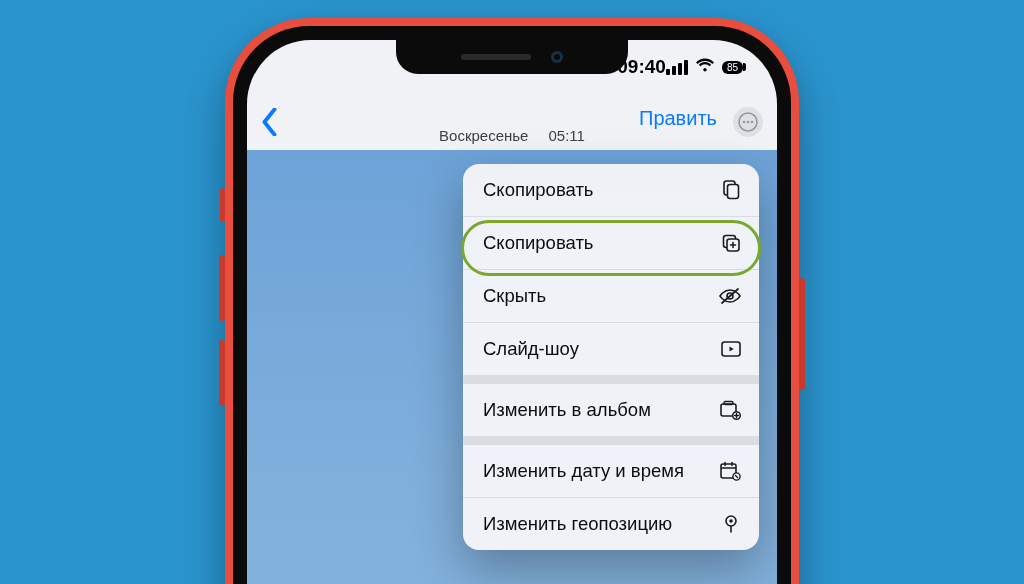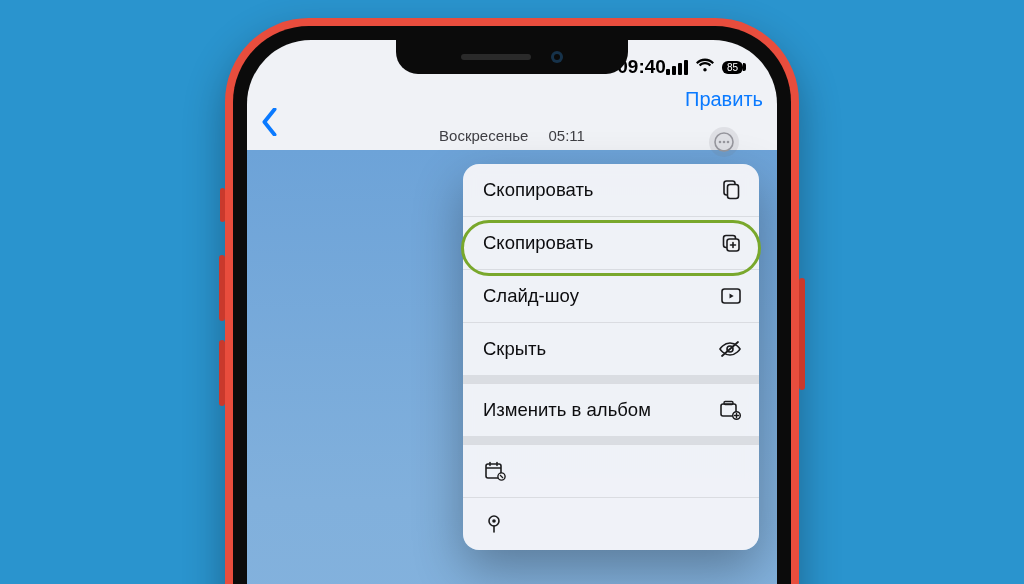--- a/index.html
+++ b/index.html
@@ -108,22 +108,22 @@
     position:absolute; left:0; right:0;
     top:0; bottom:0;
     display:flex; align-items:flex-end; justify-content:center;
     gap:20px;
     pointer-events:none;
     padding-bottom: 6px;
     font-size: 15px; color:#3f3f44;
   }
   .nav-center span:first-child{ font-weight:500; }
   .nav-right {
-    margin-left:auto; display:flex; align-items:center; gap:16px;
-    font-size:20px; color:#0a7aff;flex-direction:column;
+    margin-left:auto; display:flex; gap:16px;
+    font-size:20px; color:#0a7aff;
   }
   .more-btn {
     width:30px; height:30px; border-radius:50%;
     background:rgba(120,120,128,.14);
     display:flex; align-items:center; justify-content:center;
   }
 
   .photo-area {
     position:absolute; top:110px; left:0; right:0; bottom:0;
     background: linear-gradient(180deg,#6da3d8 0%, #81b0dc 35%, #8db9e1 100%);
@@ -243,35 +243,35 @@
           <span>Скопировать</span>
           <span class="menu-icon">
             <svg width="22" height="22" viewBox="0 0 22 22">
                 <rect x="3.5" y="3.5" width="12" height="12" rx="2.5" fill="none" stroke="#1c1c1e" stroke-width="1.6"></rect>
                 <rect x="7" y="7" width="12" height="12" rx="2.5" fill="#f3f4f7" stroke="#1c1c1e" stroke-width="1.6"></rect>
                 <path d="M13 10.5v5M10.5 13h5" stroke="#1c1c1e" stroke-width="1.6" stroke-linecap="round"></path>
               </svg>
           </span>
         </div>
         <div class="menu-item">
-          <span>Слайд-шоу</span>
-          <span class="menu-icon">
-            <svg width="22" height="20" viewBox="0 0 22 20">
-                <rect x="2" y="3" width="18" height="14" rx="2.5" fill="none" stroke="#1c1c1e" stroke-width="1.6"></rect>
-                <path d="M9.5 7.5v5l4.2-2.5z" fill="#1c1c1e"></path>
-              </svg>
-          </span>
-        </div>
-        <div class="menu-item">
           <span>Скрыть</span>
           <span class="menu-icon">
             <svg width="24" height="20" viewBox="0 0 24 20">
                 <path d="M2 10s3.6-6 10-6 10 6 10 6-3.6 6-10 6S2 10 2 10z" fill="none" stroke="#1c1c1e" stroke-width="1.6"></path>
                 <circle cx="12" cy="10" r="3" fill="none" stroke="#1c1c1e" stroke-width="1.6"></circle>
                 <line x1="4" y1="17" x2="20" y2="3" stroke="#1c1c1e" stroke-width="1.8" stroke-linecap="round"></line>
+              </svg>
+          </span>
+        </div>
+        <div class="menu-item">
+          <span>Слайд-шоу</span>
+          <span class="menu-icon">
+            <svg width="22" height="20" viewBox="0 0 22 20">
+                <rect x="2" y="3" width="18" height="14" rx="2.5" fill="none" stroke="#1c1c1e" stroke-width="1.6"></rect>
+                <path d="M9.5 7.5v5l4.2-2.5z" fill="#1c1c1e"></path>
               </svg>
           </span>
         </div>
 
         <div class="menu-sep"></div>
 
         <div class="menu-item">
           <span>Изменить в альбом</span>
           <span class="menu-icon">
             <svg width="24" height="22" viewBox="0 0 24 22">
@@ -279,32 +279,34 @@
                 <rect x="6" y="2.5" width="9" height="3" rx="1.2" fill="none" stroke="#1c1c1e" stroke-width="1.4"></rect>
                 <circle cx="18.5" cy="16.5" r="3.8" fill="#f3f4f7" stroke="#1c1c1e" stroke-width="1.5"></circle>
                 <path d="M18.5 14.5v4M16.5 16.5h4" stroke="#1c1c1e" stroke-width="1.4" stroke-linecap="round"></path>
               </svg>
           </span>
         </div>
 
         <div class="menu-sep"></div>
 
         <div class="menu-item">
+          <span>Изменить дату и время</span>
           <span class="menu-icon">
             <svg width="24" height="22" viewBox="0 0 24 22">
                 <rect x="3" y="4" width="15" height="14" rx="2" fill="none" stroke="#1c1c1e" stroke-width="1.6"></rect>
                 <line x1="3" y1="8" x2="18" y2="8" stroke="#1c1c1e" stroke-width="1.4"></line>
                 <line x1="7" y1="2.5" x2="7" y2="5.5" stroke="#1c1c1e" stroke-width="1.5" stroke-linecap="round"></line>
                 <line x1="14" y1="2.5" x2="14" y2="5.5" stroke="#1c1c1e" stroke-width="1.5" stroke-linecap="round"></line>
                 <circle cx="18.5" cy="16.5" r="3.6" fill="#f3f4f7" stroke="#1c1c1e" stroke-width="1.4"></circle>
                 <path d="M17 15l3 3" stroke="#1c1c1e" stroke-width="1.3"></path>
               </svg>
           </span>
         </div>
         <div class="menu-item">
+          <span>Изменить геопозицию</span>
           <span class="menu-icon">
             <svg width="22" height="22" viewBox="0 0 22 22">
                 <circle cx="11" cy="8" r="5" fill="none" stroke="#1c1c1e" stroke-width="1.6"></circle>
                 <circle cx="11" cy="8" r="1.8" fill="#1c1c1e"></circle>
                 <line x1="11" y1="13" x2="11" y2="19" stroke="#1c1c1e" stroke-width="1.6" stroke-linecap="round"></line>
               </svg>
           </span>
         </div>
       </div>
 

